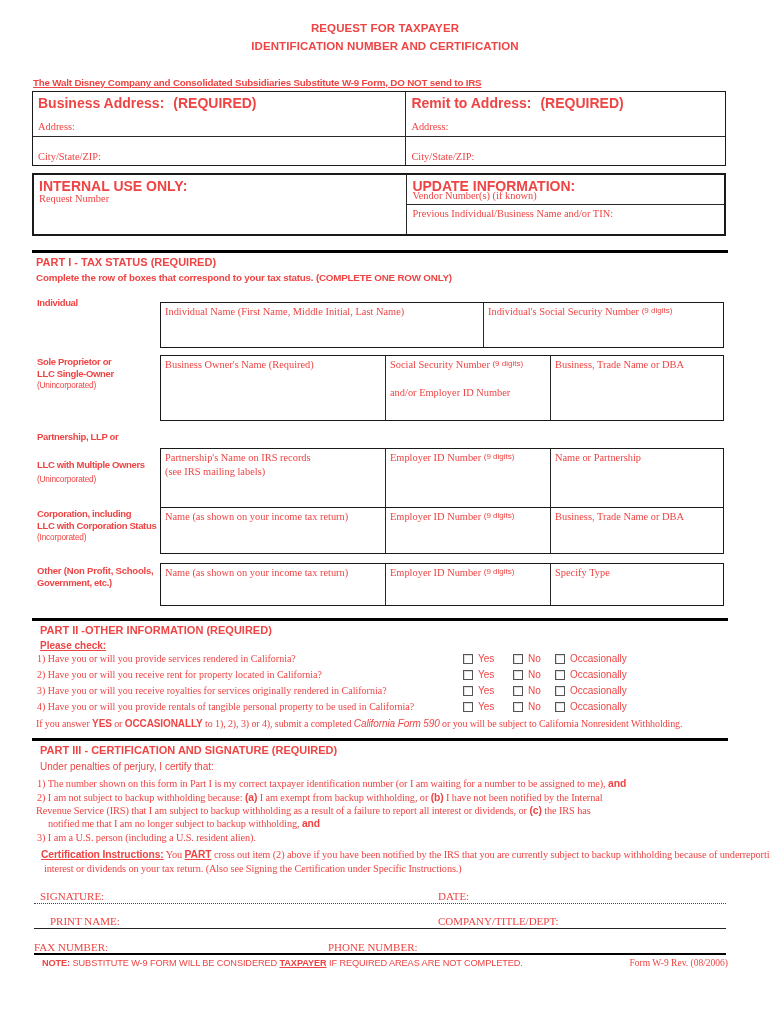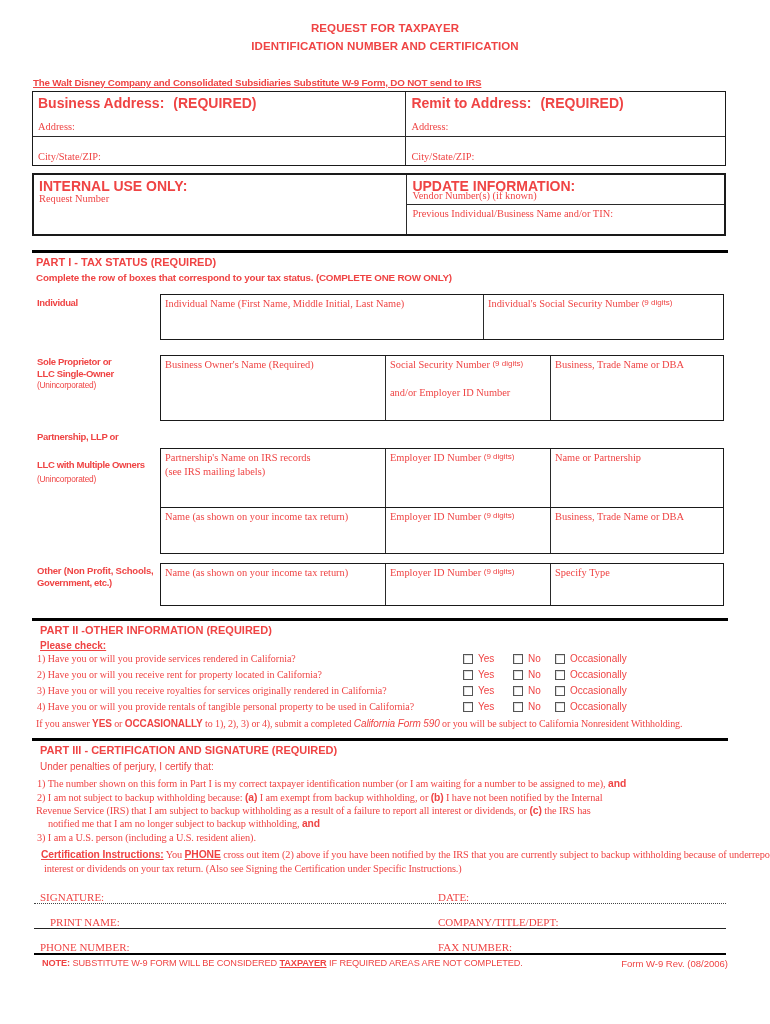--- a/index.html
+++ b/index.html
@@ -55,30 +55,30 @@
         box-shadow:inset 1px 1px 0 #ddd; margin-right:5px; }
   .optlabel { font-family:"Liberation Sans",sans-serif; font-size:10px; }
   .footnote { left:36px; top:718px; font-size:10px; white-space:nowrap; letter-spacing:-.1px; }
 
   
   .p3head { left:40px; top:744px; font-size:11px; }
   .p3intro { left:40px; top:761px; font-size:10px; }
   .p3line { position:absolute; font-size:10.3px; white-space:nowrap; letter-spacing:-.1px; }
 
   
-  .sigrow { position:absolute; left:34px; width:692px; height:14px; display:flex; font-size:11px;align-items:center; }
+  .sigrow { position:absolute; left:34px; width:692px; height:14px; display:flex; font-size:11px; }
   .sighalf { display:flex; }
   .siglabel { white-space:nowrap; }
   .sigfill { flex:1; }
   .dotline { border-bottom:1.6px dotted #444; }
   .solline { border-bottom:1.5px solid #222; }
   .thickline { border-bottom:2.2px solid #000; }
   .noterow { position:absolute; left:34px; width:694px; top:958px; height:14px; }
   .notetext { position:absolute; left:8px; top:0; font-size:9.2px; letter-spacing:-.1px; white-space:nowrap; }
-  .formrev { position:absolute; right:0; top:0; font-size:9.5px; font-family:Liberation Sans, sans-serif;text-align:center; }
+  .formrev { position:absolute; right:0; top:0; font-size:9.5px; font-family:Liberation Serif, serif;text-align:center; }
 </style>
 </head>
 <body>
 
 <div id="page">
 
   <div class="abs title" style="top:22px">REQUEST FOR TAXPAYER</div>
   <div class="abs title" style="top:40px">IDENTIFICATION NUMBER AND CERTIFICATION</div>
   <div class="abs subtitle">The Walt Disney Company and Consolidated Subsidiaries Substitute W-9 Form, DO NOT send to IRS</div>
 
@@ -115,21 +115,21 @@
     <div class="vrow"></div>
   </div>
 
   <div class="abs rule" style="top:250px"></div>
   <div class="abs b p1head">PART I - TAX STATUS (REQUIRED)</div>
   <div class="abs b p1sub">Complete the row of boxes that correspond to your tax status. (COMPLETE ONE ROW ONLY)</div>
 
   <div class="abs p1label" style="top:297px">
     <span class="b">Individual</span>
   </div>
-  <div class="p1box" style="top:294px;height:46px">
+  <div class="p1box" style="top:302px;height:46px">
     <div class="p1cell" style="width:322px">
         <div><span>Individual Name (First Name, Middle Initial, Last Name)</span></div>
       </div>
     <div class="p1cell" style="flex:1">
         <div><span>Individual's Social Security Number </span><span class="sm">(9 digits)</span></div>
       </div>
   </div>
 
   <div class="abs p1label" style="top:356px">
     <span class="b">Sole Proprietor or</span>
@@ -161,20 +161,25 @@
         <div><span>(see IRS mailing labels)</span></div>
       </div>
     <div class="p1cell" style="width:165px">
         <div><span>Employer ID Number </span><span class="sm">(9 digits)</span></div>
       </div>
     <div class="p1cell" style="flex:1">
         <div><span>Name or Partnership</span></div>
       </div>
   </div>
 
+  <div class="abs p1label" style="top:508px">
+    <span class="b">Corporation, including</span>
+    <span class="b">LLC with Corporation Status</span>
+    <div class="note">(Incorporated)</div>
+  </div>
   <div class="p1box" style="top:507px;height:47px">
     <div class="p1cell" style="width:224px">
         <div><span>Name (as shown on your income tax return)</span></div>
       </div>
     <div class="p1cell" style="width:165px">
         <div><span>Employer ID Number </span><span class="sm">(9 digits)</span></div>
       </div>
     <div class="p1cell" style="flex:1">
         <div><span>Business, Trade Name or DBA</span></div>
       </div>
@@ -265,21 +270,21 @@
 
   <div class="abs rule" style="top:738px"></div>
   <div class="abs b p3head">PART III - CERTIFICATION AND SIGNATURE (REQUIRED)</div>
   <div class="abs sans p3intro">Under penalties of perjury, I certify that:</div>
 
   <div class="p3line" style="left:37px;top:778px"><span>1) The number shown on this form in Part I is my correct taxpayer identification number (or I am waiting for a number to be assigned to me), </span><span class="b">and</span></div>
   <div class="p3line" style="left:37px;top:792px"><span>2) I am not subject to backup withholding because: </span><span class="b">(a)</span><span> I am exempt from backup withholding, or </span><span class="b">(b)</span><span> I have not been notified by the Internal</span></div>
   <div class="p3line" style="left:36px;top:805px"><span>Revenue Service (IRS) that I am subject to backup withholding as a result of a failure to report all interest or dividends, or </span><span class="b">(c)</span><span> the IRS has</span></div>
   <div class="p3line" style="left:48px;top:818px"><span>notified me that I am no longer subject to backup withholding, </span><span class="b">and</span></div>
   <div class="p3line" style="left:37px;top:832px"><span>3) I am a U.S. person (including a U.S. resident alien).</span></div>
-  <div class="p3line" style="left:41px;top:849px"><span class="bu">Certification Instructions:</span><span> You </span><span class="bu">PHONE</span><span> cross out item (2) above if you have been notified by the IRS that you are currently subject to backup withholding because of underreporting</span></div>
+  <div class="p3line" style="left:41px;top:849px"><span class="bu">Certification Instructions:</span><span> You </span><span class="bu">PART</span><span> cross out item (2) above if you have been notified by the IRS that you are currently subject to backup withholding because of underreporting</span></div>
   <div class="p3line" style="left:44px;top:863px"><span>interest or dividends on your tax return.  (Also see Signing the Certification under Specific Instructions.)</span></div>
 
   <div class="sigrow dotline" style="top:890px">
     <div class="sighalf" style="width:404px">
       <span class="siglabel" style="margin-left:6px">SIGNATURE:</span>
       <span class="sigfill"></span>
     </div>
     <div class="sighalf" style="flex:1">
       <span class="siglabel">DATE:</span>
       <span class="sigfill"></span>
@@ -289,26 +294,26 @@
     <div class="sighalf" style="width:404px">
       <span class="siglabel" style="margin-left:16px">PRINT NAME:</span>
       <span class="sigfill"></span>
     </div>
     <div class="sighalf" style="flex:1">
       <span class="siglabel">COMPANY/TITLE/DEPT:</span>
       <span class="sigfill"></span>
     </div>
   </div>
   <div class="sigrow thickline" style="top:941px">
+    <div class="sighalf" style="flex:1">
+      <span class="siglabel">FAX NUMBER:</span>
+      <span class="sigfill"></span>
+    </div>
     <div class="sighalf" style="width:404px">
       <span class="siglabel" style="margin-left:6px">PHONE NUMBER:</span>
-      <span class="sigfill"></span>
-    </div>
-    <div class="sighalf" style="flex:1">
-      <span class="siglabel">FAX NUMBER:</span>
       <span class="sigfill"></span>
     </div>
   </div>
 
   <div class="noterow">
     <span class="notetext sans"><span class="b">NOTE:</span><span>  SUBSTITUTE W-9 FORM WILL BE CONSIDERED </span><span class="bu">TAXPAYER</span><span> IF REQUIRED AREAS ARE NOT COMPLETED.</span></span>
     <span class="formrev">Form W-9 Rev. (08/2006)</span>
   </div>
 
 </div>

